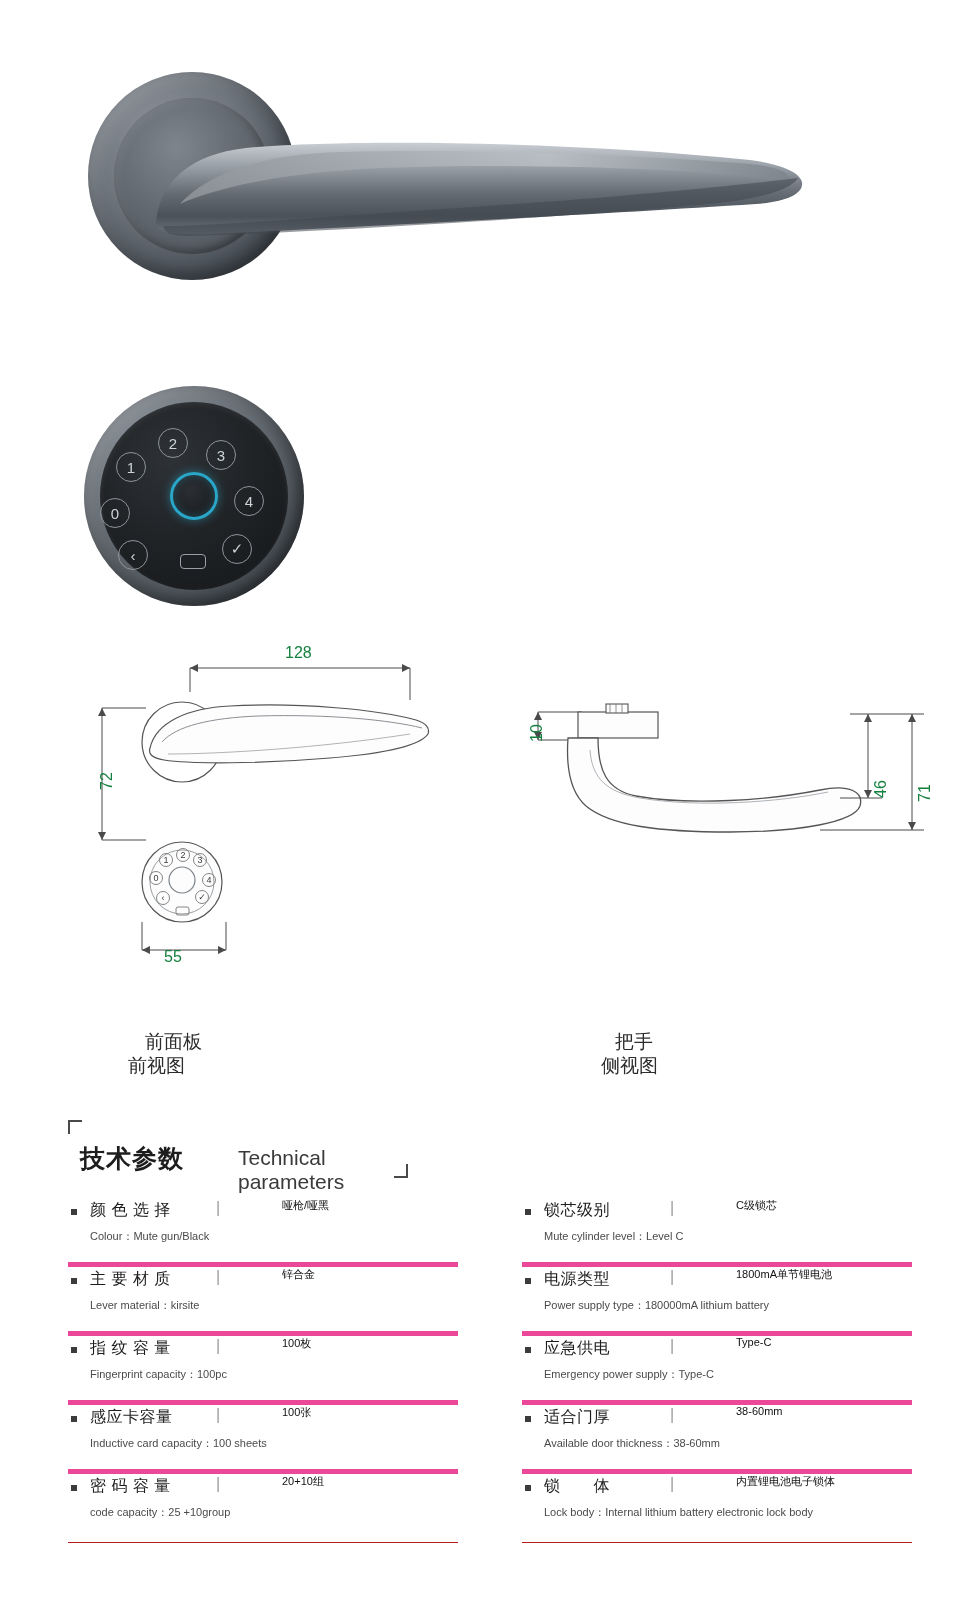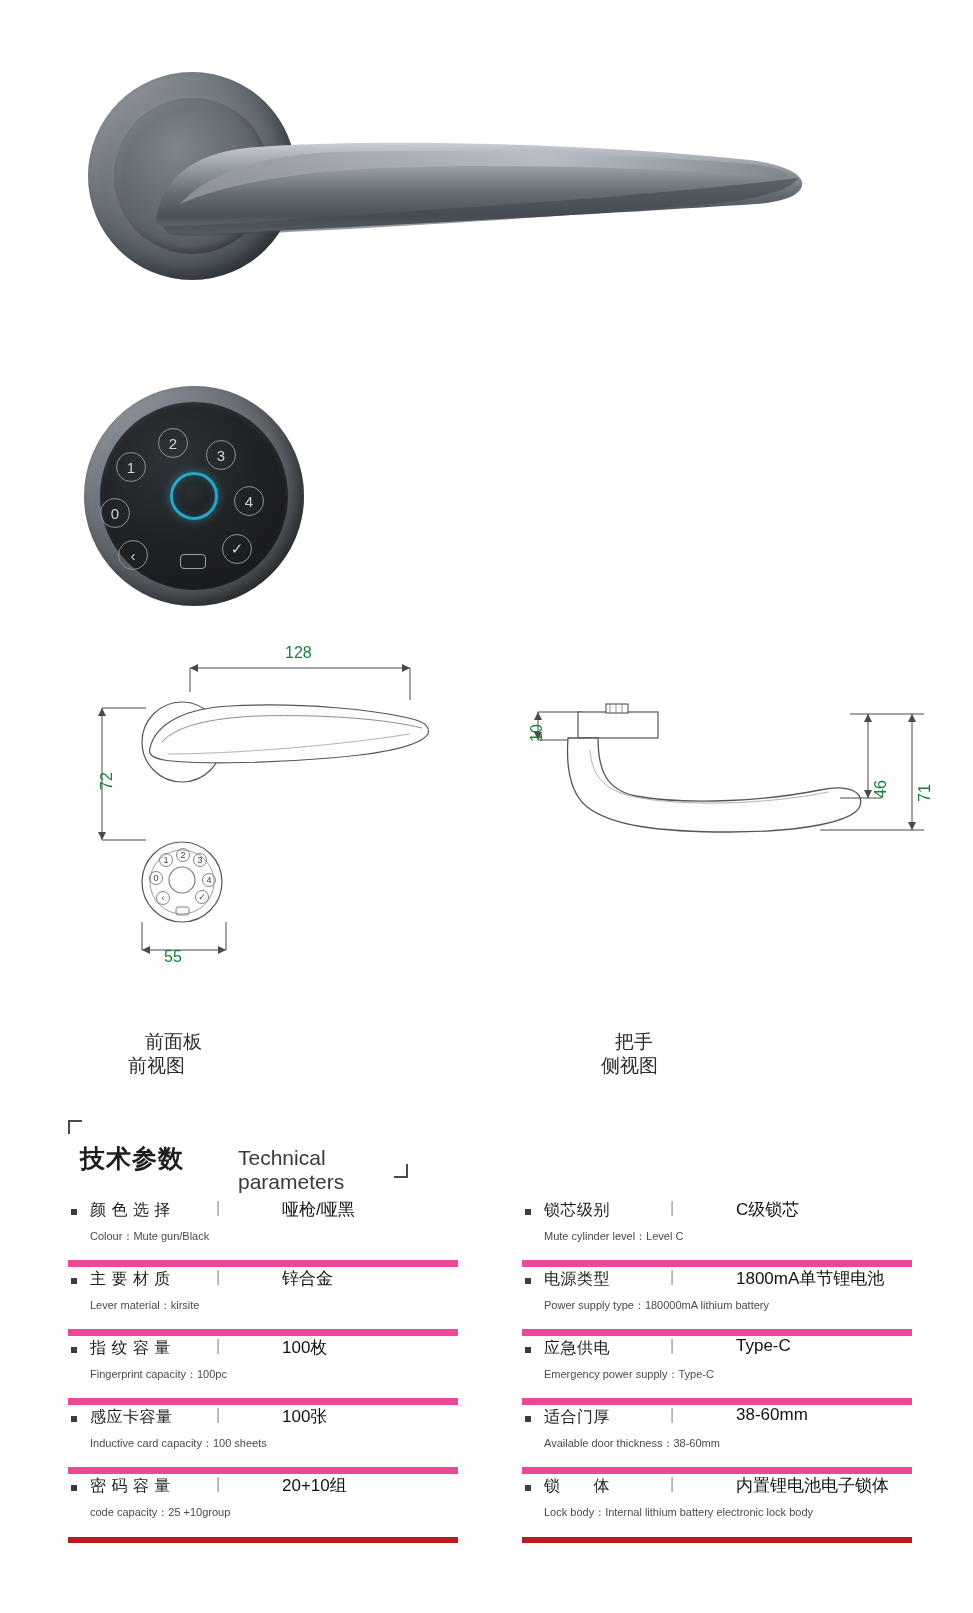--- a/index.html
+++ b/index.html
@@ -120,41 +120,41 @@
     font-size:21px; color:#3a3a3a;
   }
 
   .col { position:absolute; top:90px; width:390px; }
   .col-left { left:68px; }
   .col-right { left:522px; }
 
   .prow {
     position:relative;
     height:69px;
-    border-bottom:7px solid #ec4899;
+    border-bottom:5px solid #ec4899;
     padding-top:2px;
   }
-  .prow:last-child { border-bottom:6px solid #b91c1c; }
+  .prow:last-child { border-bottom:1px solid #b91c1c; }
   .bullet {
     position:absolute; left:3px; top:11px;
     width:6px; height:6px; background:#3c3c3c;
   }
   .cn-label {
     position:absolute; left:22px; top:2px;
     font-size:16px; color:#1d1d1d;
     letter-spacing:0.5px;
     width:118px;
   }
   .divider {
     position:absolute; left:148px; top:1px;
     font-size:16px; color:#9a9a9a;
   }
   .cn-value {
     position:absolute; left:178px; top:0px;
-    font-size:17px; color:#111;padding-left:36px;
+    font-size:11px; color:#111;padding-left:36px;
   }
   .en-line {
     position:absolute; left:22px; top:31px;
     font-size:11px; color:#4a4a4a;
   }
 </style>
 </head>
 <body>
 
 <div class="hero">

